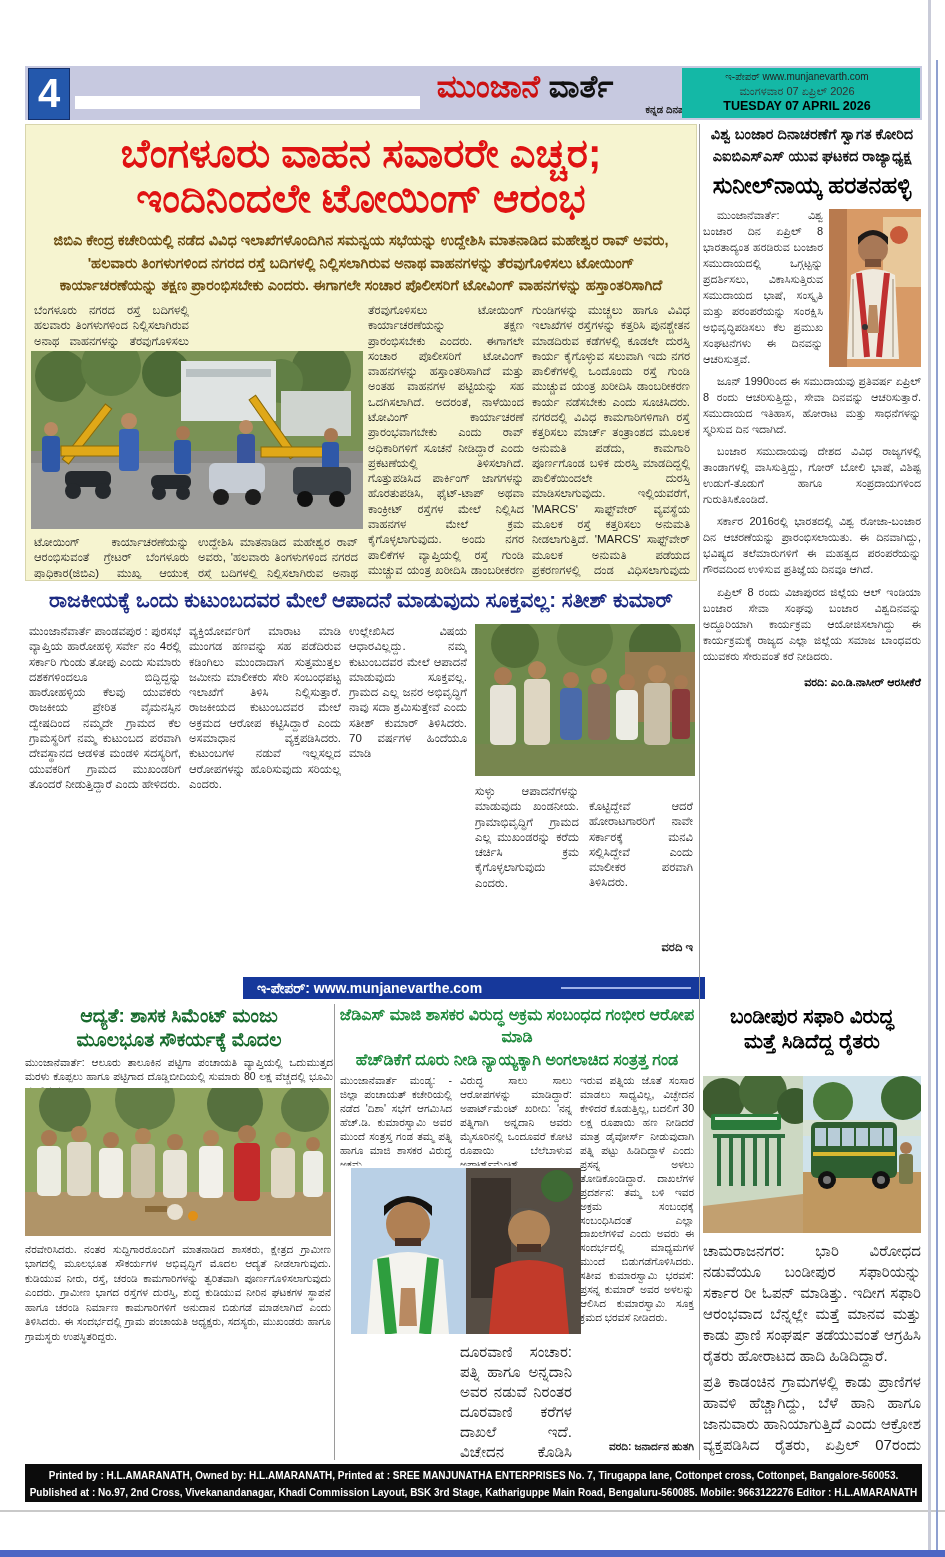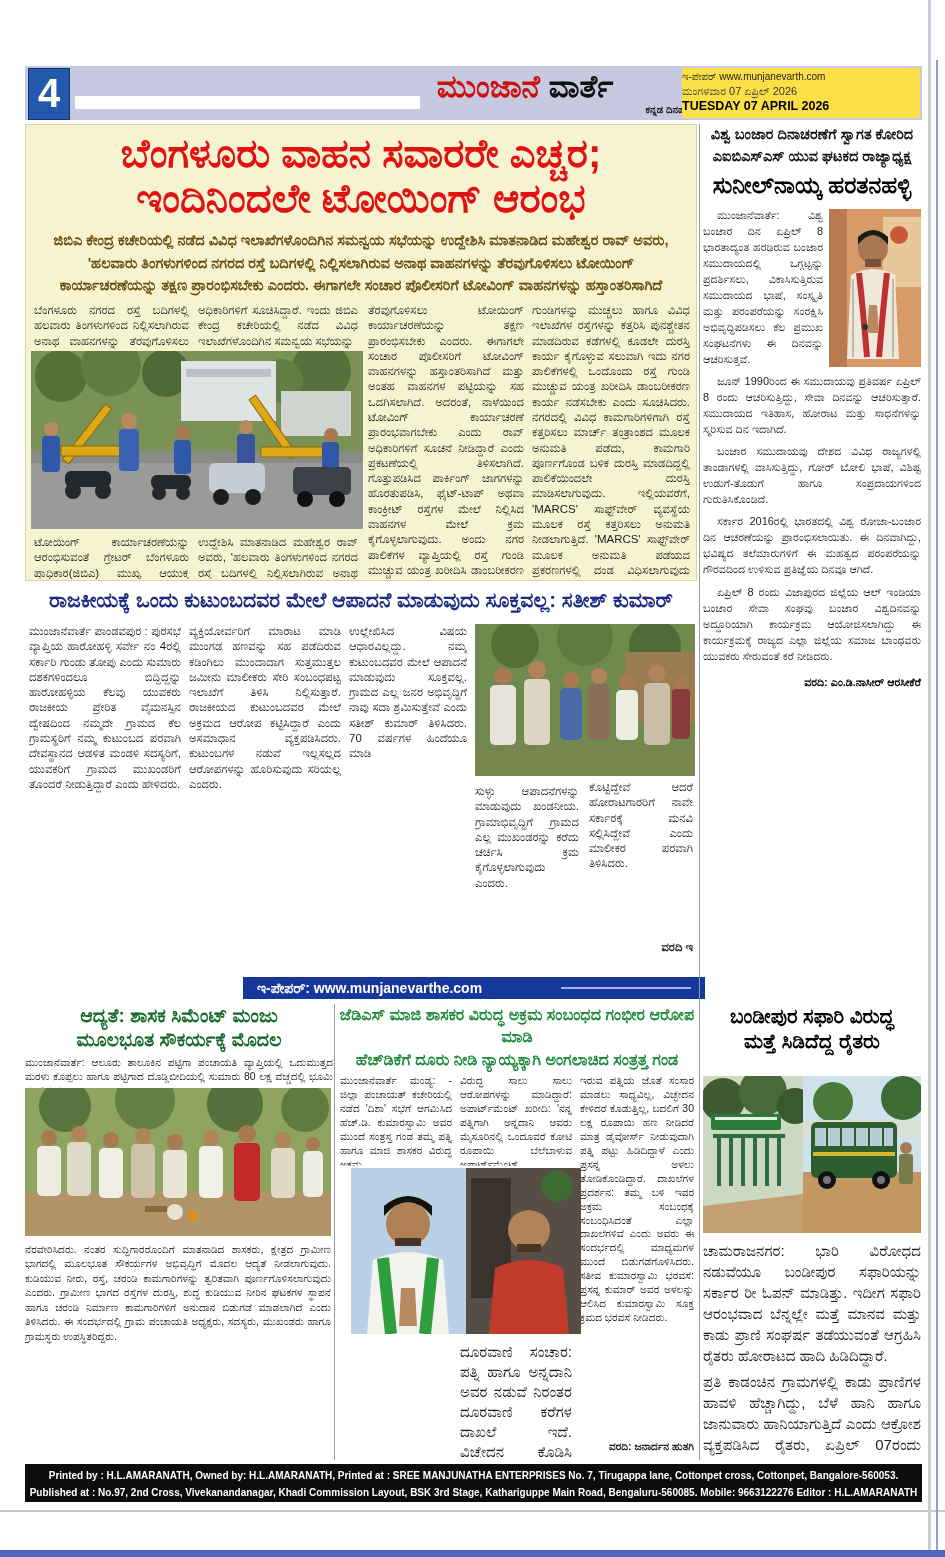--- a/index.html
+++ b/index.html
@@ -11,22 +11,22 @@
   .pagenum-box{position:absolute;left:3px;top:2px;width:40px;height:50px;background:#2458ac;
                border:1px solid #15306b;color:#fff;font-size:40px;font-weight:bold;
                text-align:center;line-height:48px;}
   .head-stripe{position:absolute;left:50px;top:30px;width:345px;height:13px;background:#ffffff;}
   .mast-title{position:absolute;left:330px;top:3px;width:340px;text-align:center;
               font-size:31px;font-weight:bold;letter-spacing:0px;white-space:nowrap;}
   .mast-title .red{color:#cc1111;}
   .mast-title .blk{color:#111;}
   .mast-tag{position:absolute;left:470px;top:38px;width:200px;text-align:right;font-size:10px;
             font-weight:bold;color:#222;}
-  .head-info{position:absolute;right:2px;top:2px;width:238px;height:50px;background:#fde047;
-             text-align:left;padding:3px 8px 0 0;box-sizing:border-box;}
+  .head-info{position:absolute;right:2px;top:2px;width:238px;height:50px;background:#14b8a6;
+             text-align:center;padding:3px 8px 0 0;box-sizing:border-box;}
   .head-info .l1{font-size:10px;color:#222;}
   .head-info .l2{font-size:11px;color:#333;margin-top:2px;}
   .head-info .l3{font-size:12.5px;color:#000;font-weight:bold;margin-top:1px;}
   
   .lead{position:absolute;left:25px;top:124px;width:672px;height:457px;background:#f6f4d0;
         border:1px solid #d8d5ac;box-sizing:border-box;}
   .lead-hl{text-align:center;color:#e01212;font-weight:bold;font-size:40px;line-height:1.13;
            padding-top:6px;}
   .lead-sub{margin:8px 16px 0 16px;text-align:center;color:#6b4c10;font-weight:bold;
             font-size:14.5px;line-height:1.55;}
@@ -99,21 +99,20 @@
   </div>
 
   <div class="lead">
     <div class="lead-hl kn">
       <div>ಬೆಂಗಳೂರು ವಾಹನ ಸವಾರರೇ ಎಚ್ಚರ;</div>
       <div>ಇಂದಿನಿಂದಲೇ ಟೋಯಿಂಗ್ ಆರಂಭ</div>
     </div>
     <div class="lead-sub kn">ಜಿಬಿಎ ಕೇಂದ್ರ ಕಚೇರಿಯಲ್ಲಿ ನಡೆದ ವಿವಿಧ ಇಲಾಖೆಗಳೊಂದಿಗಿನ ಸಮನ್ವಯ ಸಭೆಯನ್ನು ಉದ್ದೇಶಿಸಿ ಮಾತನಾಡಿದ ಮಹೇಶ್ವರ ರಾವ್ ಅವರು, 'ಹಲವಾರು ತಿಂಗಳುಗಳಿಂದ ನಗರದ ರಸ್ತೆ ಬದಿಗಳಲ್ಲಿ ನಿಲ್ಲಿಸಲಾಗಿರುವ ಅನಾಥ ವಾಹನಗಳನ್ನು ತೆರವುಗೊಳಿಸಲು ಟೋಯಿಂಗ್ ಕಾರ್ಯಾಚರಣೆಯನ್ನು ತಕ್ಷಣ ಪ್ರಾರಂಭಿಸಬೇಕು ಎಂದರು. ಈಗಾಗಲೇ ಸಂಚಾರ ಪೊಲೀಸರಿಗೆ ಟೋವಿಂಗ್ ವಾಹನಗಳನ್ನು ಹಸ್ತಾಂತರಿಸಾಗಿದೆ</div>
 
     <div class="body-txt kn" style="left:8px;top:178px;width:155px;height:48px;">ಬೆಂಗಳೂರು ನಗರದ ರಸ್ತೆ ಬದಿಗಳಲ್ಲಿ ಹಲವಾರು ತಿಂಗಳುಗಳಿಂದ ನಿಲ್ಲಿಸಲಾಗಿರುವ ಅನಾಥ ವಾಹನಗಳನ್ನು ತೆರವುಗೊಳಿಸಲು ಎಪ್ರಿಲ್ 7 ರಿಂದ</div>
-    <div class="body-txt kn" style="left:172px;top:178px;width:160px;height:48px;">ಅಧಿಕಾರಿಗಳಿಗೆ ಸೂಚಿಸಿದ್ದಾರೆ. ಇಂದು ಜಿಬಿಎ ಕೇಂದ್ರ ಕಚೇರಿಯಲ್ಲಿ ನಡೆದ ವಿವಿಧ ಇಲಾಖೆಗಳೊಂದಿಗಿನ ಸಮನ್ವಯ ಸಭೆಯನ್ನು</div>
 
     <svg class="photo" viewBox="0 0 332 178">
       <rect x="0" y="0" width="332" height="178" fill="#7a9255"></rect>
       <circle cx="30" cy="25" r="26" fill="#54713a"></circle>
         <circle cx="80" cy="15" r="30" fill="#5f7d42"></circle>
       <circle cx="135" cy="22" r="24" fill="#4c6a36"></circle>
         <circle cx="290" cy="20" r="30" fill="#55713c"></circle>
       <circle cx="250" cy="30" r="22" fill="#617f45"></circle>
       <rect x="150" y="10" width="95" height="60" fill="#dfe3e2"></rect>
       <rect x="155" y="18" width="85" height="8" fill="#b9c1c2"></rect>
@@ -188,21 +187,21 @@
         <circle cx="152" cy="58" r="8" fill="#a87a52"></circle>
           <rect x="141" y="66" width="22" height="50" rx="5" fill="#ecece4"></rect>
         <circle cx="182" cy="50" r="9" fill="#b08458"></circle>
           <rect x="169" y="59" width="26" height="62" rx="5" fill="#c9bfa8"></rect>
         <circle cx="206" cy="58" r="7" fill="#a87a52"></circle>
           <rect x="197" y="65" width="18" height="50" rx="4" fill="#8a3a3a"></rect>
       </g>
     </svg>
 
     <div class="body-txt kn" style="left:450px;top:200px;width:104px;height:170px;">ಸುಳ್ಳು ಆಪಾದನೆಗಳನ್ನು ಮಾಡುವುದು ಖಂಡನೀಯ. ಗ್ರಾಮಾಭಿವೃದ್ಧಿಗೆ ಗ್ರಾಮದ ಎಲ್ಲ ಮುಖಂಡರನ್ನು ಕರೆದು ಚರ್ಚಿಸಿ ಕ್ರಮ ಕೈಗೊಳ್ಳಲಾಗುವುದು ಎಂದರು.</div>
-    <div class="body-txt kn" style="left:564px;top:196px;width:104px;height:150px;">ಕೊಟ್ಟಿದ್ದೇವೆ ಆದರೆ ಹೋರಾಟಗಾರರಿಗೆ ನಾವೇ ಸರ್ಕಾರಕ್ಕೆ ಮನವಿ ಸಲ್ಲಿಸಿದ್ದೇವೆ ಎಂದು ಮಾಲೀಕರ ಪರವಾಗಿ ತಿಳಿಸಿದರು.</div>
+    <div class="body-txt kn" style="left:564px;top:215px;width:104px;height:150px;">ಕೊಟ್ಟಿದ್ದೇವೆ ಆದರೆ ಹೋರಾಟಗಾರರಿಗೆ ನಾವೇ ಸರ್ಕಾರಕ್ಕೆ ಮನವಿ ಸಲ್ಲಿಸಿದ್ದೇವೆ ಎಂದು ಮಾಲೀಕರ ಪರವಾಗಿ ತಿಳಿಸಿದರು.</div>
     <div class="body-txt kn byline-r" style="left:564px;top:356px;width:104px;height:18px;">ವರದಿ ಇ</div>
   </div>
 
   <div class="banjara">
     <div class="kick kn">
       <div>ವಿಶ್ವ ಬಂಜಾರ ದಿನಾಚರಣೆಗೆ ಸ್ವಾಗತ ಕೋರಿದ</div>
       <div>ಎಐಬಿಎಸ್‌ಎಸ್ ಯುವ ಘಟಕದ ರಾಜ್ಯಾಧ್ಯಕ್ಷ</div>
     </div>
     <div class="name kn">ಸುನೀಲ್‌ನಾಯ್ಕ ಹರತನಹಳ್ಳಿ</div>
     <div class="btxt kn">

